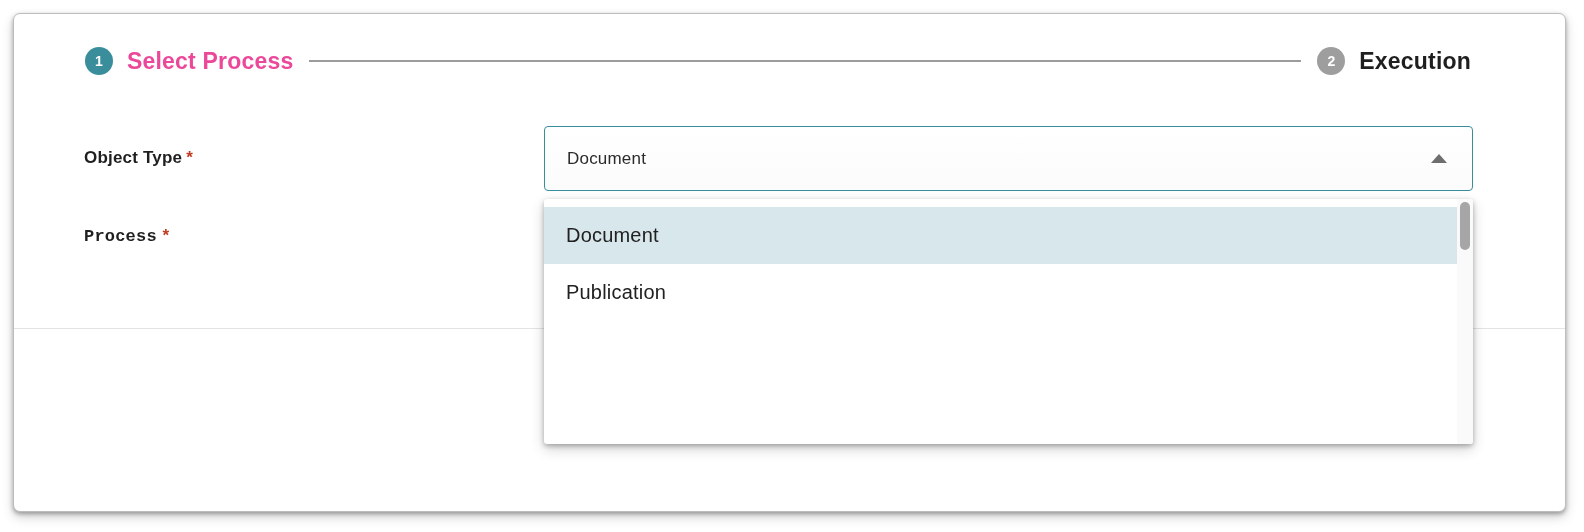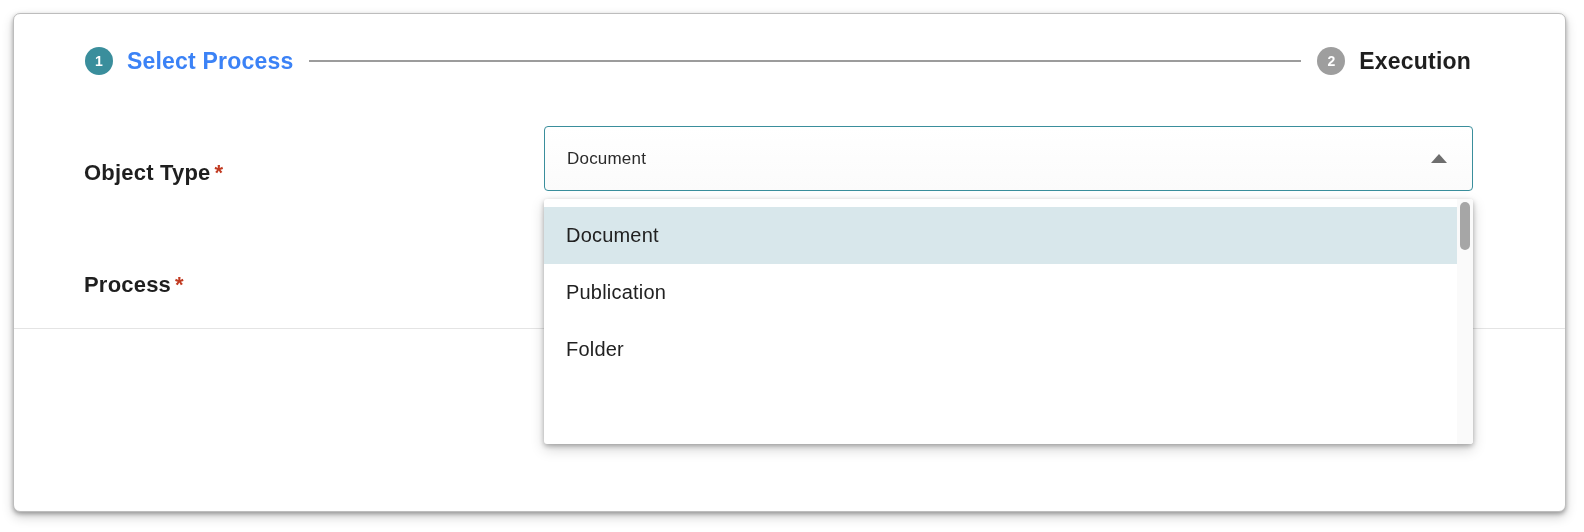--- a/index.html
+++ b/index.html
@@ -37,41 +37,40 @@
   }
   .step-circle.active { background: #3a8e9c; }
   .step-circle.pending { background: #9e9e9e; }
   .step-label {
     font-size: 23px;
     font-weight: 700;
     margin-left: 14px;
     white-space: nowrap;
     letter-spacing: 0.2px;
   }
-  .step-label.active { color: #3b82f6; }
+  .step-label.active { color: #ec4899; }
   .step-label.pending { color: #1f1f1f; }
   .step-connector {
     flex: 1 1 auto;
     height: 2px;
     background: #9c9c9c;
     margin: 0 16px 0 16px;
   }
   
   .field-label {
     position: absolute;
     left: 70px;
-    font-size: 22px;
+    font-size: 17px;
     font-weight: 700;
     color: #1f1f1f;
     letter-spacing: 0.2px;
-    margin-top: 12px;
   }
   .field-label .req { color: #c13a21; margin-left: 4px; font-weight: 700; }
   .label-object-type { top: 134px; }
-  .label-process { top: 246px; }
+  .label-process { top: 213px; font-family: Liberation Mono, monospace; }
 
   .select-box {
     position: absolute;
     left: 530px; top: 112px;
     width: 929px; height: 65px;
     background: linear-gradient(#ffffff, #fbfbfb);
     border: 1.5px solid #3a8e9c;
     border-radius: 4px;
     display: flex;
     align-items: center;
@@ -158,18 +157,17 @@
   <div class="select-box">
     <div class="select-value">Document</div>
     <div class="chevron-up"></div>
   </div>
 
   <div class="divider"></div>
 
   <div class="dropdown-panel">
     <div class="dropdown-option selected">Document</div>
     <div class="dropdown-option">Publication</div>
-    <div class="dropdown-option">Folder</div>
     <div class="dd-scroll-track"></div>
     <div class="dd-scroll-thumb"></div>
   </div>
 
 </div>
 
 </body></html>

